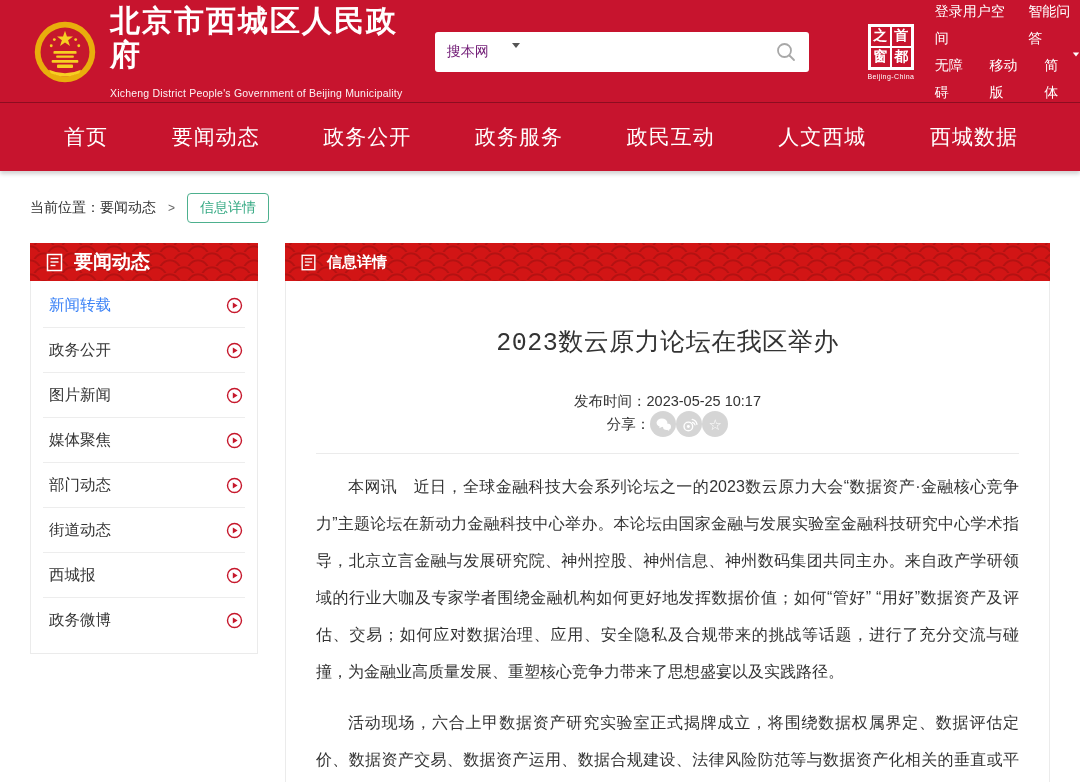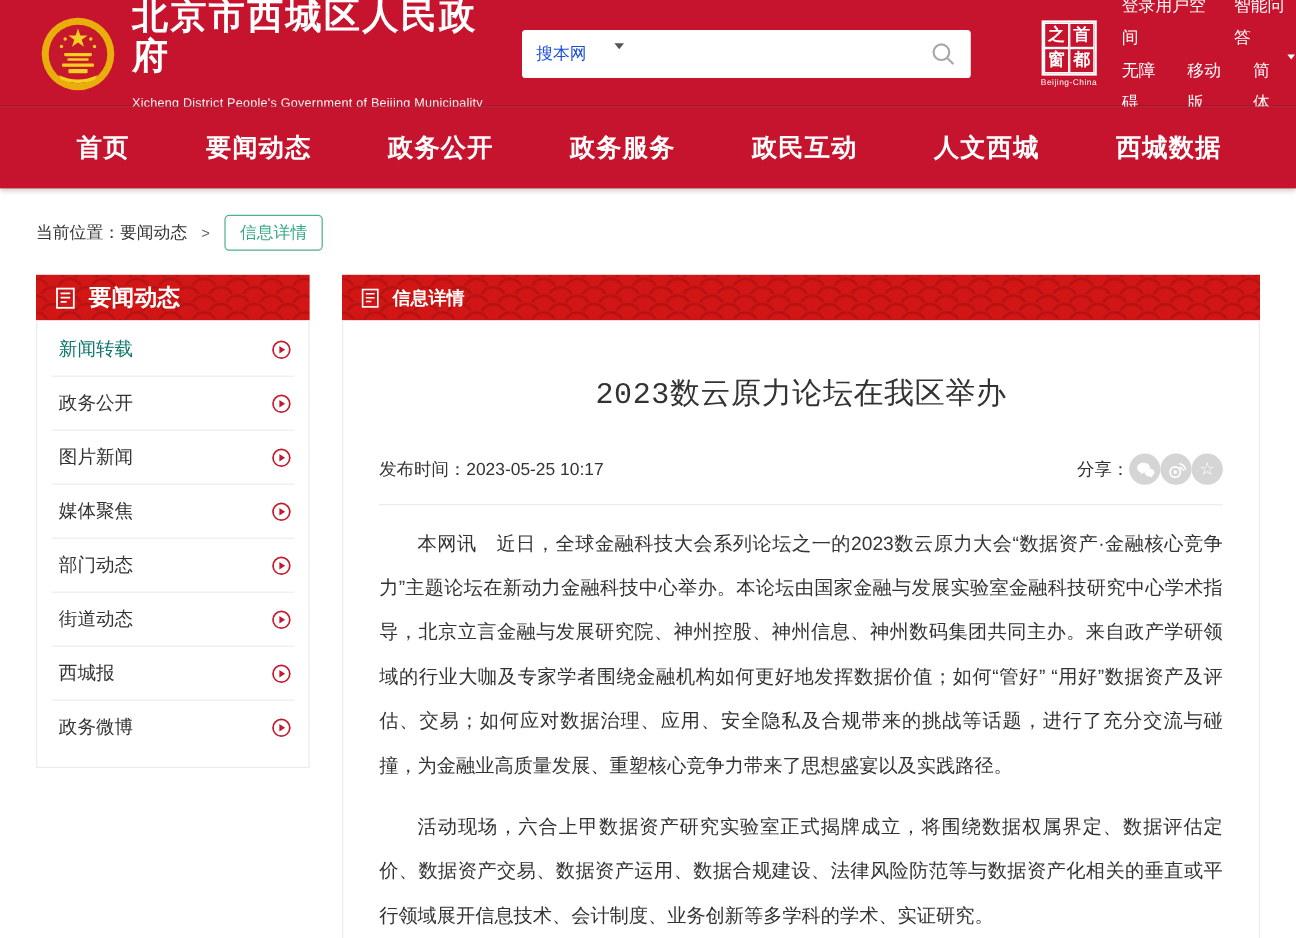--- a/index.html
+++ b/index.html
@@ -2,32 +2,32 @@
 <html><head>
 <meta charset="utf-8">
 <style>
   * { margin:0; padding:0; box-sizing:border-box; }
   html,body { width:1080px; height:782px; overflow:hidden; background:#fff;
               font-family:"Liberation Sans","DejaVu Sans",sans-serif; }
 
   .page { width:1080px; height:782px; position:relative; background:#fff; }
 
   
-  .top-header { height:89px; background:#c7142e; display:flex; align-items:center;
+  .top-header { height:103px; background:#c7142e; display:flex; align-items:center;
                 padding:0 0 0 33px; position:relative; }
   .top-header::after { content:""; position:absolute; left:0; right:0; bottom:0;
                        height:1px; background:rgba(0,0,0,.28); }
   .emblem { width:64px; height:64px; flex:0 0 auto; }
   .brand { margin-left:13px; color:#fff; }
   .brand-title { font-size:30px; font-weight:bold; letter-spacing:2px; line-height:34px; }
   .brand-sub { font-size:10.5px; margin-top:15px; letter-spacing:.2px; opacity:.95; }
 
   .searchbar { margin-left:27px; width:400px; height:40px; background:#fff; border-radius:3px;
                display:flex; align-items:center; padding:0 12px; }
-  .search-scope { font-size:14px; color:#1d4ed8; display:flex; align-items:flex-start; gap:23px; cursor:pointer; }
+  .search-scope { font-size:14px; color:#701a75; display:flex; align-items:flex-start; gap:23px; cursor:pointer; }
   .caret { width:0; height:0; border-left:4px solid transparent; border-right:4px solid transparent;
            border-top:5px solid #555; display:inline-block; }
   .search-input { flex:1; border:none; outline:none; font-size:14px; margin-left:12px; color:#333; }
   .search-btn { background:none; border:none; cursor:pointer; display:flex; align-items:center; }
 
   .cw-logo { margin-left:56px; flex:0 0 auto; width:52px; text-align:center; cursor:pointer; }
   .cw-grid { width:46px; height:46px; margin:0 auto; border:2px solid #fff; display:grid;
              grid-template-columns:1fr 1fr; grid-template-rows:1fr 1fr; }
   .cw-cell { border:1px solid #fff; color:#fff; font-family:"Liberation Serif","DejaVu Serif",serif;
              font-size:14px; font-weight:bold; display:flex; align-items:center; justify-content:center; }
@@ -35,21 +35,21 @@
 
   .top-links { margin-left:18px; color:#fff; font-size:14px; line-height:27px; }
   .top-links .row { display:flex; gap:16px; align-items:center; }
   .top-links a { color:#fff; text-decoration:none; cursor:pointer; }
   .lang-caret { border-top-color:#fff; margin-left:3px; transform:scale(.8); }
 
   
   .main-nav { height:68px; background:#c7142e; display:flex; align-items:center;
               justify-content:space-between; padding:0 62px 0 64px;
               box-shadow:0 3px 4px rgba(0,0,0,.18); position:relative; }
-  .nav-item { color:#fff; font-size:21px; font-weight:bold; letter-spacing:1px;
+  .nav-item { color:#fff; font-size:21px; font-weight:normal; letter-spacing:1px;
               cursor:pointer; white-space:nowrap; }
 
   
   .breadcrumb { margin:22px 30px 0 30px; display:flex; align-items:center; font-size:14px; color:#333; }
   .crumb-parent { color:#333; cursor:pointer; }
   .crumb-sep { color:#666; margin:0 12px; font-size:12px; }
   .crumb-badge { border:1px solid #4db08e; color:#35a983; border-radius:4px;
                  padding:5px 12px; font-size:14px; cursor:pointer; background:#fff; }
 
   
@@ -67,31 +67,31 @@
   
   .sidebar { width:228px; flex:0 0 auto; }
   .sidebar .panel-title { font-size:19px; }
   .side-list { list-style:none; border:1px solid #ebebeb; border-top:none; background:#fff;
                padding:2px 0 10px 0; }
   .side-item { height:45px; display:flex; align-items:center; justify-content:space-between;
                padding:0 14px 0 18px; cursor:pointer; position:relative; }
   .side-item:not(:last-child)::after { content:""; position:absolute; left:12px; right:12px; bottom:0;
                height:1px; background:#ededed; }
   .side-label { font-size:15.5px; color:#333; }
-  .side-item.active .side-label { color:#0f766e; }
+  .side-item.active .side-label { color:#3b82f6; }
 
   
   .main-panel { flex:1; margin-left:27px; }
   .main-panel .panel-title { font-size:15px; }
   .article { border:1px solid #ebebeb; border-top:none; background:#fff;
              padding:0 30px 30px 30px; min-height:480px; }
   .article-title { text-align:center; font-size:25px; color:#333; font-weight:400;
                    padding:44px 0 8px 0; letter-spacing:.5px;font-family:Liberation Mono, monospace; }
   .article-meta { display:flex; align-items:center; justify-content:space-between;
-                  margin-top:26px; padding-bottom:16px; border-bottom:1px solid #ebebeb; }
+                  margin-top:26px; padding-bottom:16px; border-bottom:1px solid #ebebeb;flex-direction:column; }
   .pub { font-size:14.5px; color:#333; }
   .share { display:flex; align-items:center; font-size:14.5px; color:#333; }
   .share-circle { width:26px; height:26px; border-radius:50%; background:#d5d5d5;
                   display:flex; align-items:center; justify-content:center; cursor:pointer; }
   .share-circle .star-glyph { color:#fff; font-size:15px; line-height:1; }
 
   .article-body p { font-size:16px; color:#333; line-height:37px; text-indent:2em;
                     text-align:justify; margin-top:14px; }
 </style>
 </head>

